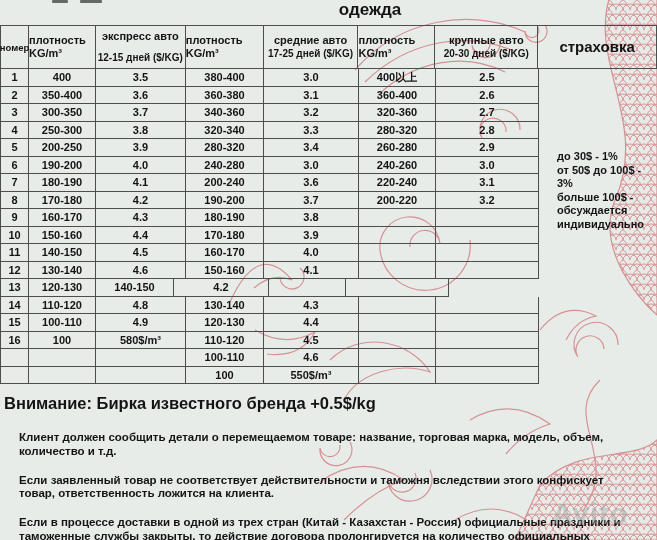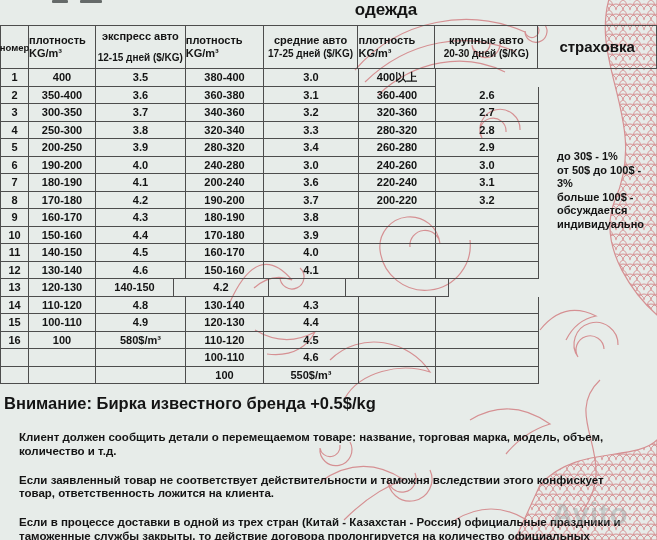--- a/index.html
+++ b/index.html
@@ -2,21 +2,21 @@
 <html><head>
 <meta charset="utf-8">
 <style>
   html,body{margin:0;padding:0;}
   .stage{
     position:relative;width:657px;height:540px;background:#e7ece9;overflow:hidden;
     font-family:"Liberation Sans",sans-serif;font-weight:bold;color:#141414;
   }
   .dragon{position:absolute;left:0;top:0;width:657px;height:540px;}
   .mark{position:absolute;top:0;height:3px;background:#3a3f3e;opacity:.75;border-radius:1px;}
-  .title{position:absolute;left:316px;top:0px;width:140px;text-align:center;font-size:17px;}
+  .title{position:absolute;left:300px;top:0px;width:140px;text-align:center;font-size:17px;}
   .table{position:absolute;left:0;top:25px;width:657px;border-top:1px solid #4d4d4d;border-left:1px solid #4d4d4d;box-sizing:border-box;}
   .thead{display:flex;height:43px;}
   .th{box-sizing:border-box;border-right:1px solid #4d4d4d;border-bottom:1px solid #4d4d4d;
       display:flex;flex-direction:column;align-items:center;justify-content:center;text-align:center;line-height:13px;}
   .th .l1{font-size:11px;}
   .th .l2{font-size:10px;}
   .th.right{align-items:flex-start;padding-right:9px;}
   .th.num .l1{font-size:9.5px;}
   .th.ins{font-size:15px;line-height:16px;}
   .tbody{width:538px;}
@@ -106,20 +106,21 @@
       </div>
     </div>
     <div class="tbody" id="tbody">
         <div class="tr">
           <div class="td c0">1</div>
           <div class="td c1">400</div>
           <div class="td c2">3.5</div>
           <div class="td c3">380-400</div>
           <div class="td c4">3.0</div>
           <div class="td c5">400以上</div>
+          <div class="td c6">2.5</div>
         </div>
         <div class="tr">
           <div class="td c0">2</div>
           <div class="td c1">350-400</div>
           <div class="td c2">3.6</div>
           <div class="td c3">360-380</div>
           <div class="td c4">3.1</div>
           <div class="td c5">360-400</div>
           <div class="td c6">2.6</div>
         </div>

